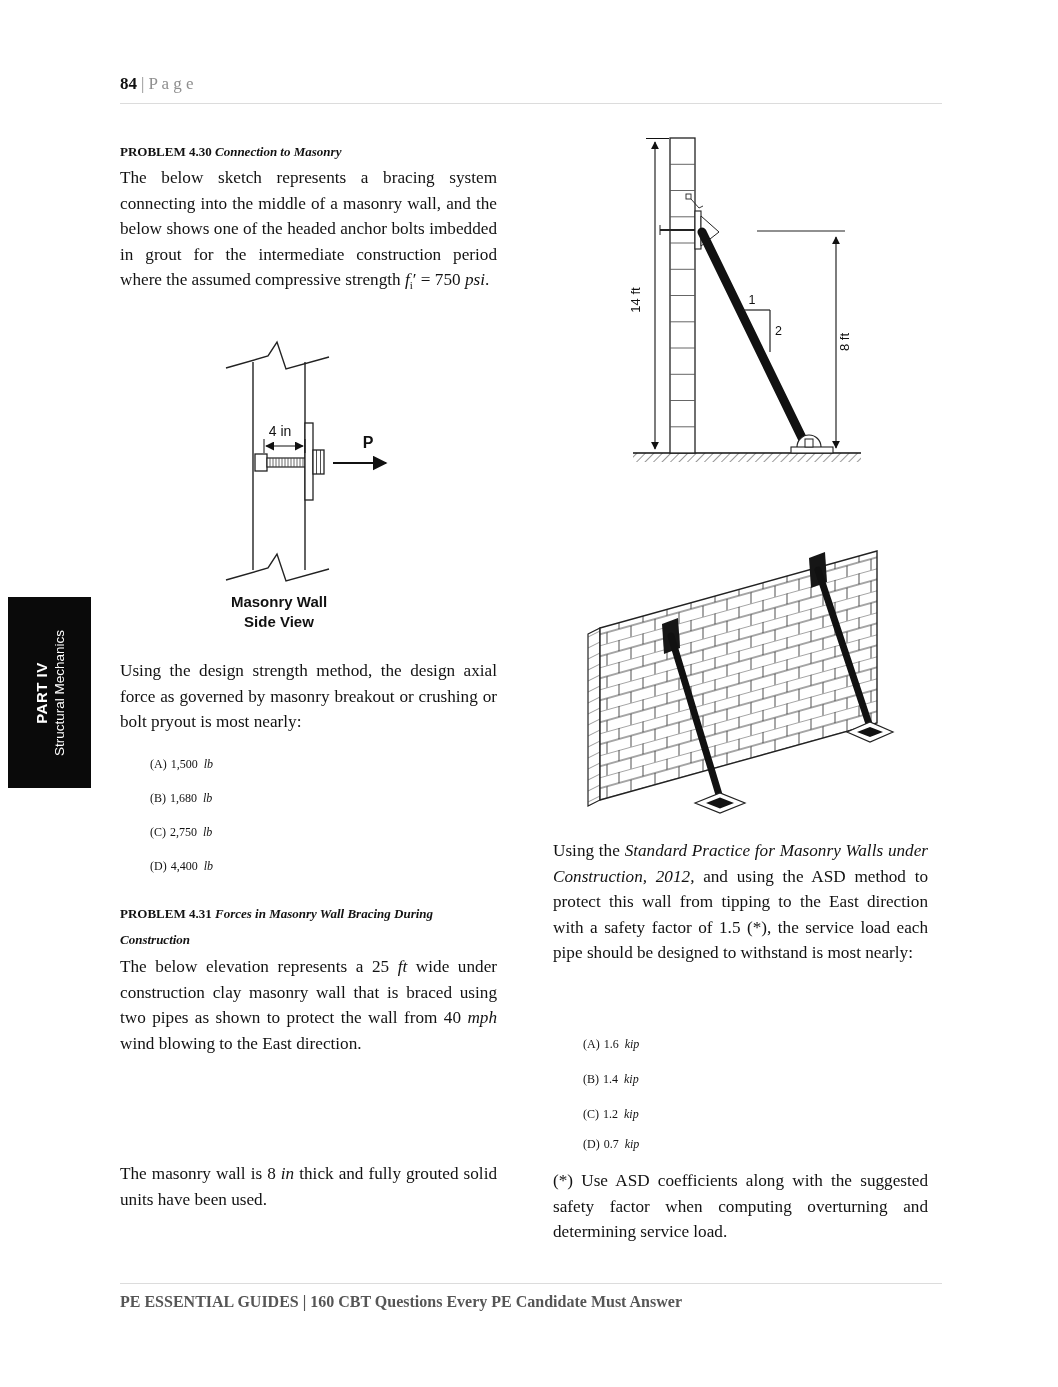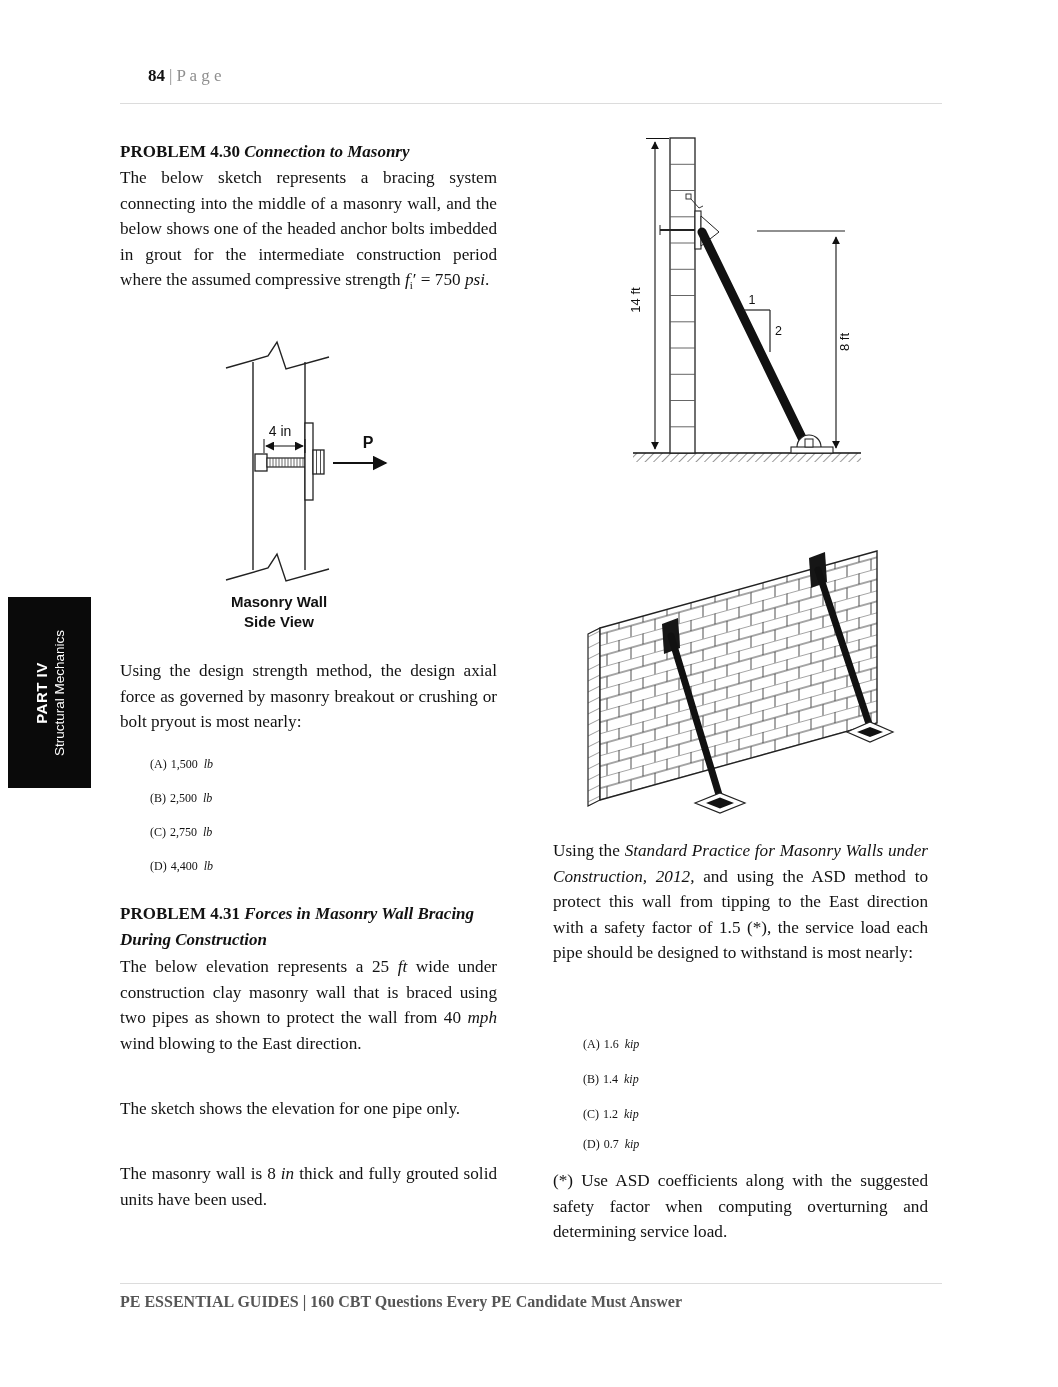--- a/index.html
+++ b/index.html
@@ -1,21 +1,21 @@
 <!DOCTYPE html>
 <html><head>
 <meta charset="utf-8">
 <style>
   html,body{margin:0;padding:0;background:#ffffff;}
   .page{position:relative;width:1058px;height:1387px;background:#fff;overflow:hidden;
         font-family:"Liberation Serif",serif;color:#121212;}
   .abs{position:absolute;}
   .para{font-size:17.2px;line-height:25.6px;text-align:justify;}
   .para i{font-style:italic;}
-  .head{font-size:17px;line-height:25.6px;font-weight:bold;}
+  .head{font-size:13px;line-height:25.6px;font-weight:bold;}
   .head .ital{font-style:italic;}
   .hr{position:absolute;height:1px;background:#dcdcdc;}
   .hdr-num{font-weight:bold;font-size:17px;color:#111;}
   .hdr-sep{color:#8f8f8f;font-size:17px;padding:0 4px;}
   .hdr-word{color:#8f8f8f;font-size:17px;}
   .opts{font-size:12px;}
   .opt{line-height:25px;margin-bottom:9px;}
   .ol{margin-right:4px;}
   .ov{}
   .ou{margin-left:6px;font-style:italic;}
@@ -29,21 +29,21 @@
   .tab-sub{font-size:13.5px;margin-top:2px;}
   .footer-text{font-size:16px;color:#565656;}
   svg text{font-family:"Liberation Sans",sans-serif;fill:#111;}
   sub{font-size:11px;}
 </style>
 </head>
 <body>
 
 <div class="page">
 
-  <div class="abs" style="left:120px;top:66px;margin-left:28px;">
+  <div class="abs" style="left:120px;top:74px;">
     <span class="hdr-num">84</span><span class="hdr-sep">|</span><span class="hdr-word">P a g e</span>
   </div>
   <div class="hr" style="left:120px;top:103px;width:822px;"></div>
 
   <div class="tab">
     <div class="tab-inner">
       <div class="tab-part">PART IV</div>
       <div class="tab-sub">Structural Mechanics</div>
     </div>
   </div>
@@ -93,33 +93,32 @@
   </svg>
   <div class="abs para" style="left:120px;top:658px;width:377px;">Using the design strength method, the design axial force as governed by masonry breakout or crushing or bolt pryout is most nearly:</div>
 
   <div class="abs caption" style="left:158px;top:592px;width:242px;">
     <div>Masonry Wall</div>
     <div>Side View</div>
   </div>
 
   <div class="abs opts" style="left:150px;top:752px;">
     <div class="opt"><span class="ol">(A)</span><span class="ov">1,500</span><i class="ou">lb</i></div>
-    <div class="opt"><span class="ol">(B)</span><span class="ov">2,500</span><i class="ou">lb</i></div>
+    <div class="opt"><span class="ol">(B)</span><span class="ov">1,680</span><i class="ou">lb</i></div>
     <div class="opt"><span class="ol">(C)</span><span class="ov">2,750</span><i class="ou">lb</i></div>
     <div class="opt"><span class="ol">(D)</span><span class="ov">4,400</span><i class="ou">lb</i></div>
   </div>
 
   <div class="abs head" style="left:120px;top:901px;width:377px;">
     <span>PROBLEM 4.31 </span><span class="ital">Forces in Masonry Wall Bracing During Construction</span>
   </div>
 
   <div class="abs para" style="left:120px;top:954px;width:377px;">
     <span>The below elevation represents a 25 </span><i>ft</i><span> wide under construction clay masonry wall that is braced using two pipes as shown to protect the wall from 40 </span><i>mph</i><span> wind blowing to the East direction.</span>
   </div>
-  <div class="abs para" style="left:120px;top:1096px;width:377px;">The sketch shows the elevation for one pipe only.</div>
   <div class="abs para" style="left:120px;top:1161px;width:377px;">
     <span>The masonry wall is 8 </span><i>in</i><span> thick and fully grouted solid units have been used.</span>
   </div>
 
   <svg class="abs" style="left:613px;top:120px;" width="270" height="352" viewBox="0 0 270 352">
     <g>
       <rect x="20" y="333" width="228" height="9" fill="url(#hatch)"></rect>
       <line x1="20" y1="333" x2="248" y2="333" stroke="#111" stroke-width="1.4"></line>
     </g>
     <g>

